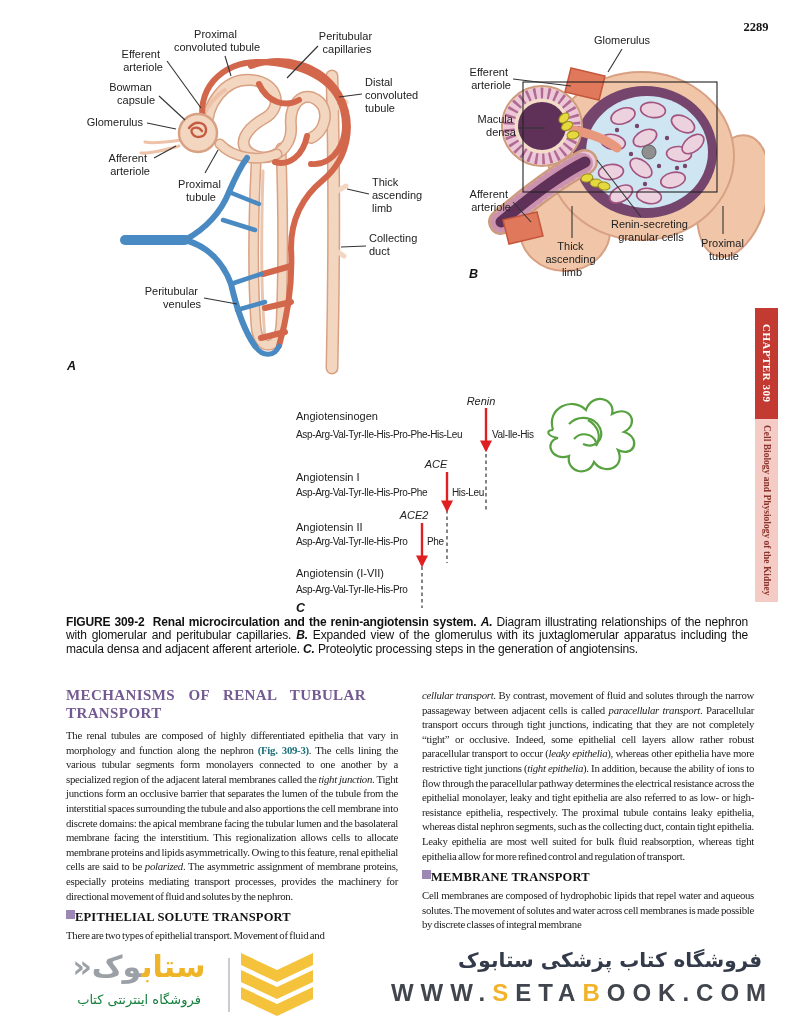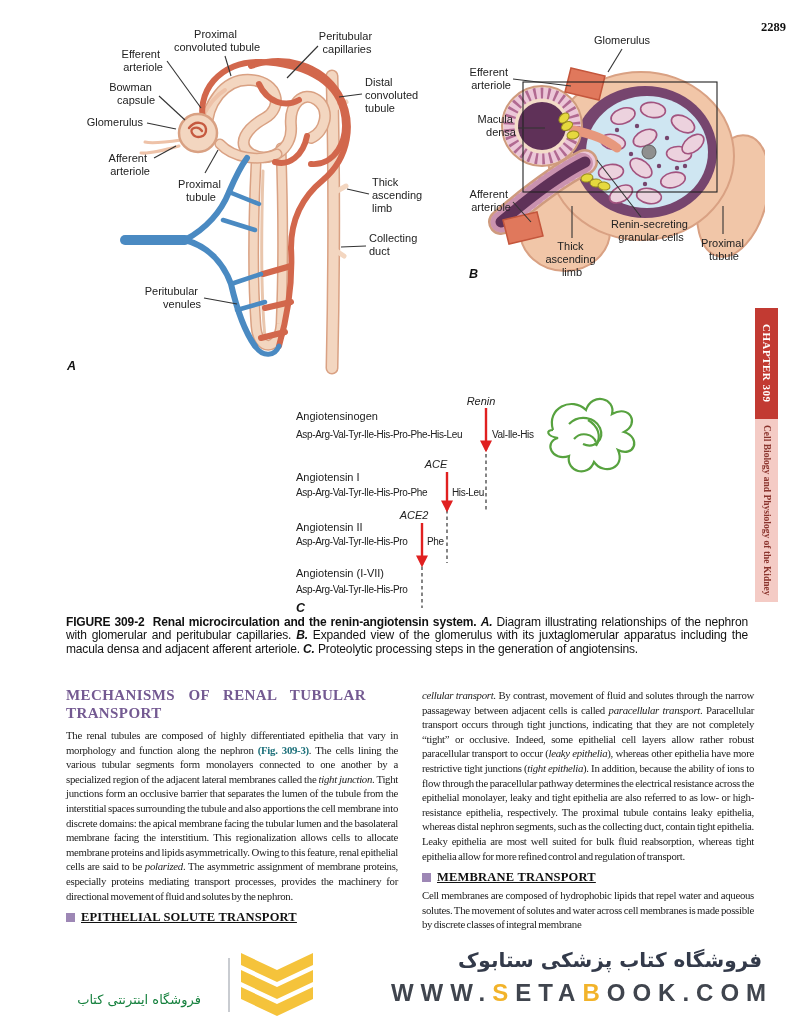--- a/index.html
+++ b/index.html
@@ -1,21 +1,21 @@
 <!DOCTYPE html>
 <html><head>
 <meta charset="utf-8">
 <style>
   html,body{margin:0;padding:0;background:#ffffff;}
   .page{position:relative;width:797px;height:1023px;background:#fff;overflow:hidden;
         font-family:"Liberation Serif",serif;color:#1c1c1c;}
   .abs{position:absolute;}
 
   
-  .pagenum{left:726px;top:20px;width:60px;text-align:right;font:600 12.5px "Liberation Serif",serif;color:#111;}
+  .pagenum{left:726px;top:20px;width:60px;text-align:center;font:600 12.5px "Liberation Serif",serif;color:#111;}
 
   
   .dlab{font:11px "Liberation Sans",sans-serif;fill:#222;}
   .dletter{font:italic 700 12.5px "Liberation Sans",sans-serif;fill:#111;}
   .ldr{stroke:#333;stroke-width:1.1;fill:none;}
 
   
   .cname{font:11px "Liberation Sans",sans-serif;fill:#222;}
   .cseq{font:10px "Liberation Sans",sans-serif;letter-spacing:-0.35px;fill:#222;}
   .cenz{font:italic 11px "Liberation Sans",sans-serif;fill:#222;}
@@ -27,22 +27,22 @@
            font-size:12px;line-height:13.4px;letter-spacing:-0.15px;color:#111;text-align:justify;}
 
   
   .col{top:686px;width:332px;font-size:10.8px;line-height:14.6px;letter-spacing:-0.3px;
        word-spacing:-0.8px;text-align:justify;color:#1c1c1c;}
   .col-left{left:66px;}
   .col-right{left:422px;top:688px;}
   .h1{width:300px;font:700 15px "Liberation Serif",serif;letter-spacing:0.4px;word-spacing:0;
       line-height:18px;color:#745a92;margin:0 6px 6px 0;}
   .col p{margin:0;}
-  .subhead{display:flex;align-items:center;gap:6px;margin:7px 0 3px 0;
-           font:700 12.5px "Liberation Serif",serif;letter-spacing:0.2px;word-spacing:0;color:#111;text-decoration:underline;}
+  .subhead{display:flex;margin:7px 0 3px 0;
+           font:700 12.5px "Liberation Serif",serif;letter-spacing:0.2px;word-spacing:0;color:#111;}
   .sqbullet{display:inline-block;width:9px;height:9px;background:#9d87b5;flex:0 0 auto;}
   .figref{color:#1b6f79;font-weight:700;font-style:normal;}
 
   
   .tab{left:755px;width:23px;writing-mode:vertical-rl;text-align:center;}
   .tab-red{top:308px;height:111px;background:#c23a32;color:#fff;
            font:700 11px "Liberation Serif",serif;letter-spacing:0.5px;line-height:23px;}
   .tab-pink{top:419px;height:183px;background:#f4cbc5;color:#8a332c;
             font:700 9.5px "Liberation Serif",serif;line-height:23px;}
 
@@ -306,35 +306,37 @@
 
   <div class="abs caption"><b>FIGURE 309-2&nbsp;&nbsp;Renal microcirculation and the renin-angiotensin system.</b> <b><i>A.</i></b> Diagram illustrating relationships of the nephron with glomerular and peritubular capillaries. <b><i>B.</i></b> Expanded view of the glomerulus with its juxtaglomerular apparatus including the macula densa and adjacent afferent arteriole. <b><i>C.</i></b> Proteolytic processing steps in the generation of angiotensins.</div>
 
   <div class="abs col col-left">
     <h2 class="h1">MECHANISMS OF RENAL TUBULAR TRANSPORT</h2>
     <p>The renal tubules are composed of highly differentiated epithelia that vary in morphology and function along the nephron <b class="figref">(Fig. 309-3)</b>. The cells lining the various tubular segments form monolayers connected to one another by a specialized region of the adjacent lateral membranes called the <i>tight junction</i>. Tight junctions form an occlusive barrier that separates the lumen of the tubule from the interstitial spaces surrounding the tubule and also apportions the cell membrane into discrete domains: the apical membrane facing the tubular lumen and the basolateral membrane facing the interstitium. This regionalization allows cells to allocate membrane proteins and lipids asymmetrically. Owing to this feature, renal epithelial cells are said to be <i>polarized</i>. The asymmetric assignment of membrane proteins, especially proteins mediating transport processes, provides the machinery for directional movement of fluid and solutes by the nephron.</p>
     <div class="subhead">
       <span class="sqbullet"></span>
       <span>EPITHELIAL SOLUTE TRANSPORT</span>
     </div>
+    <p>There are two types of epithelial transport. Movement of fluid and</p>
   </div>
 
   <div class="abs col col-right">
     <p><i>cellular transport</i>. By contrast, movement of fluid and solutes through the narrow passageway between adjacent cells is called <i>paracellular transport</i>. Paracellular transport occurs through tight junctions, indicating that they are not completely “tight” or occlusive. Indeed, some epithelial cell layers allow rather robust paracellular transport to occur (<i>leaky epithelia</i>), whereas other epithelia have more restrictive tight junctions (<i>tight epithelia</i>). In addition, because the ability of ions to flow through the paracellular pathway determines the electrical resistance across the epithelial monolayer, leaky and tight epithelia are also referred to as low- or high-resistance epithelia, respectively. The proximal tubule contains leaky epithelia, whereas distal nephron segments, such as the collecting duct, contain tight epithelia. Leaky epithelia are most well suited for bulk fluid reabsorption, whereas tight epithelia allow for more refined control and regulation of transport.</p>
     <div class="subhead">
       <span class="sqbullet"></span>
       <span>MEMBRANE TRANSPORT</span>
     </div>
     <p>Cell membranes are composed of hydrophobic lipids that repel water and aqueous solutes. The movement of solutes and water across cell membranes is made possible by discrete classes of integral membrane</p>
   </div>
 
   <div class="abs tab tab-red">CHAPTER 309</div>
   <div class="abs tab tab-pink">Cell Biology and Physiology of the Kidney</div>
 
   <div class="abs cutband"></div>
+  <div class="abs footer logo-word"><span class="logo-yellow">ستاب</span><span class="logo-gray">وک</span><span class="logo-gray">«</span></div>
   <div class="abs footer logo-tagline">فروشگاه اینترنتی کتاب</div>
   <div class="abs footer logo-divider"></div>
   <svg class="abs footer" style="left:240px;top:953px;" width="74" height="64" viewBox="0 0 74 64">
     <g fill="#f5c33b">
       <path d="M1,0 L37,17 L73,0 L73,12 L37,29 L1,12 Z"></path>
       <path d="M1,17 L37,34 L73,17 L73,29 L37,46 L1,29 Z"></path>
       <path d="M1,34 L37,51 L73,34 L73,46 L37,63 L1,46 Z"></path>
     </g>
   </svg>
   <div class="abs footer store-line">فروشگاه کتاب پزشکی ستابوک</div>

